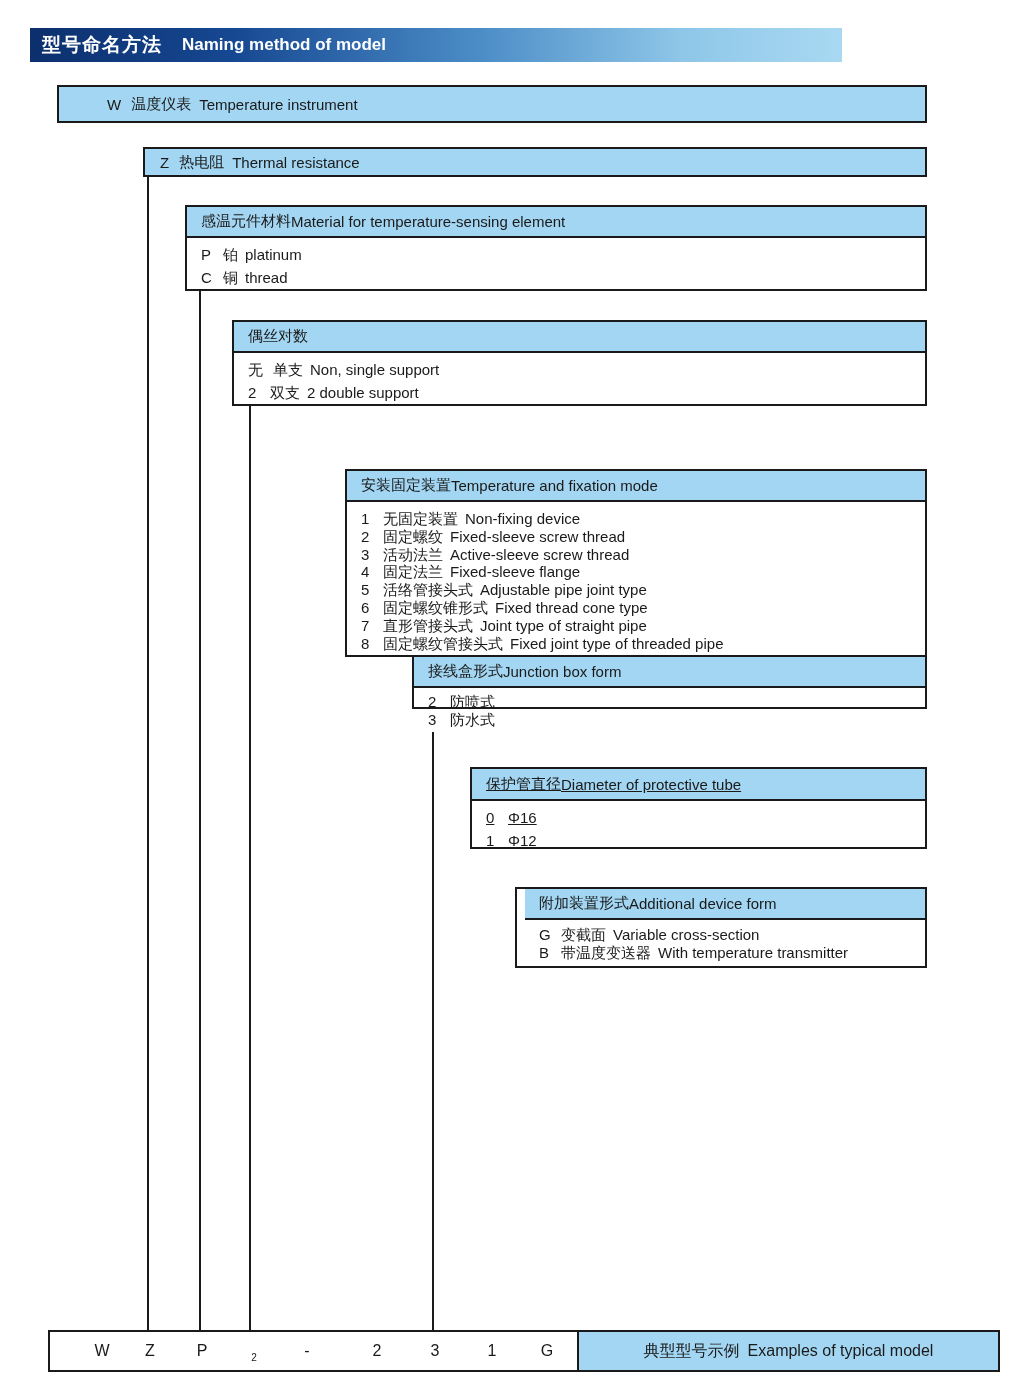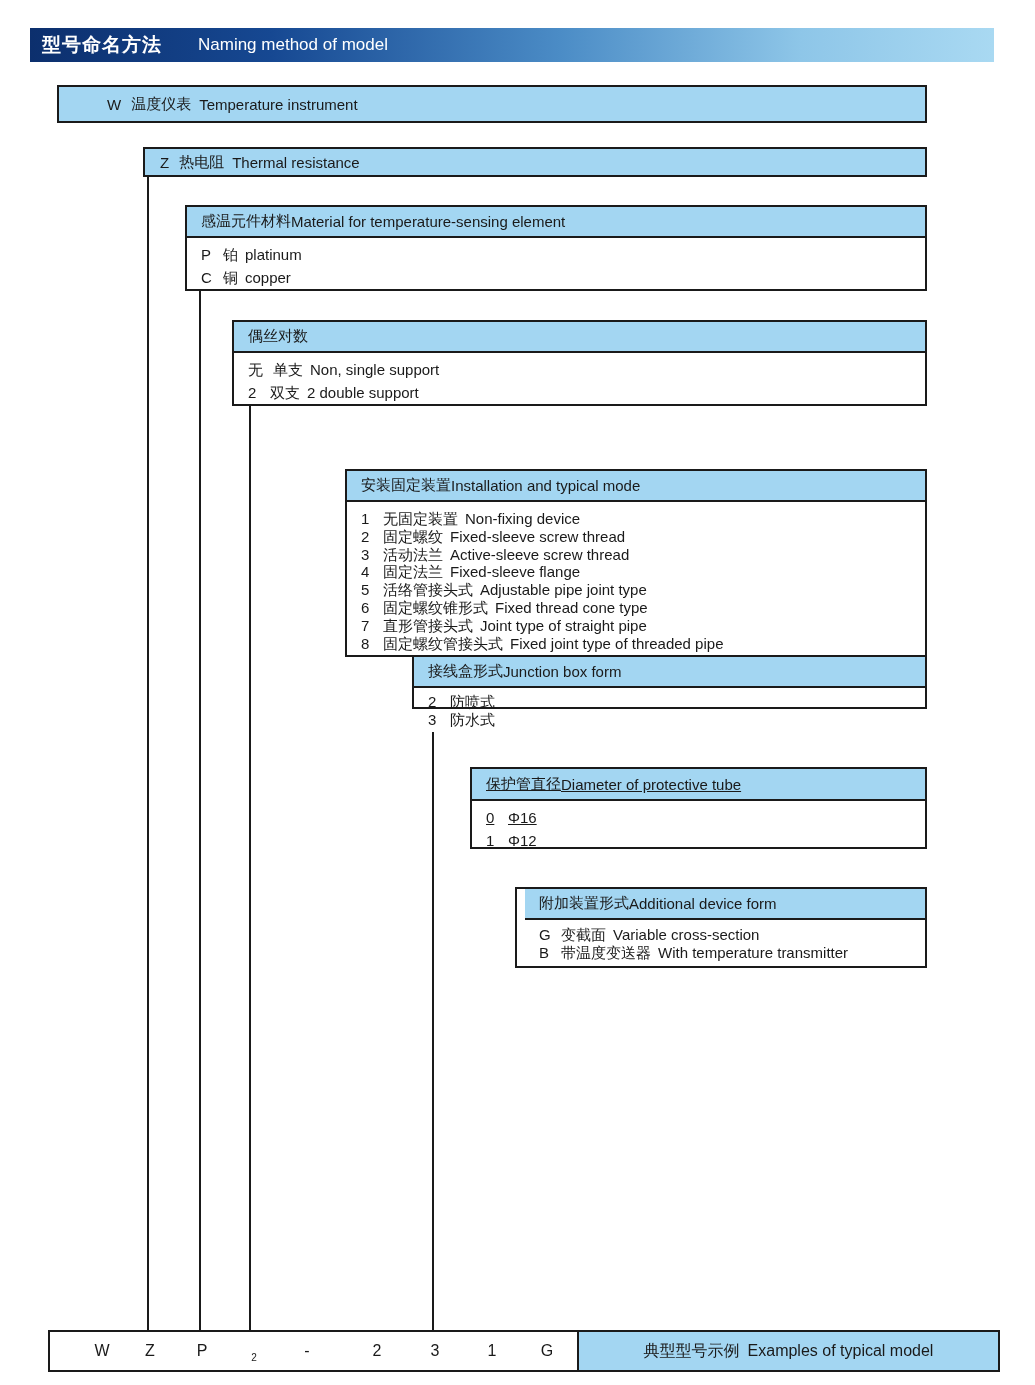--- a/index.html
+++ b/index.html
@@ -1,24 +1,24 @@
 <!DOCTYPE html>
 <html><head>
 <meta charset="utf-8">
 <style>
   html,body{margin:0;padding:0;background:#ffffff;}
   .page{position:relative;width:1035px;height:1385px;background:#ffffff;
         font-family:"Liberation Sans", sans-serif;color:#1a1a1a;overflow:hidden;}
 
   
-  .titlebar{position:absolute;left:30px;top:28px;width:964px;height:34px;box-sizing:border-box;
+  .titlebar{position:absolute;left:30px;top:28px;width:812px;height:34px;box-sizing:border-box;
     background:linear-gradient(90deg,#0c2f6d 0%,#164892 25%,#4b8cc6 55%,#8ec6e8 80%,#a9d9f2 100%);
-    display:flex;align-items:center;gap:36px;padding-left:12px;color:#ffffff;}
+    display:flex;align-items:center;gap:20px;padding-left:12px;color:#ffffff;}
   .titlebar .zh{font-size:19px;font-weight:bold;letter-spacing:1px;}
-  .titlebar .en{font-size:17px;font-weight:normal;}
+  .titlebar .en{font-size:17px;font-weight:bold;}
 
   
   .box{position:absolute;border:2px solid #1a1a1a;background:#ffffff;box-sizing:border-box;}
   .box.solid{background:#a3d6f2;display:flex;align-items:center;font-size:15px;}
   .box.solid .code{font-weight:normal;margin-right:10px;}
   .box.solid .zh{margin-right:8px;}
   .box-header{background:#a3d6f2;border-bottom:2px solid #1a1a1a;display:flex;align-items:center;
     gap:0;padding-left:14px;font-size:15px;box-sizing:border-box;}
   .box-body{padding:5px 0 0 14px;font-size:15px;}
   .item{display:flex;align-items:baseline;}
@@ -75,21 +75,21 @@
     </div>
     <div class="box-body lh23">
         <div class="item">
           <span class="code">P</span>
           <span class="zh">铂</span>
           <span class="en">platinum</span>
         </div>
         <div class="item">
           <span class="code">C</span>
           <span class="zh">铜</span>
-          <span class="en">copper</span>
+          <span class="en">thread</span>
         </div>
       </div>
   </div>
 
   <div class="box" style="left:232px;top:320px;width:695px;height:86px;">
     <div class="box-header" style="height:31px;">
       <span>偶丝对数</span>
       <span></span>
     </div>
     <div class="box-body lh23">
@@ -102,21 +102,21 @@
           <span class="code">2</span>
           <span class="zh">双支</span>
           <span class="en">2  double support</span>
         </div>
       </div>
   </div>
 
   <div class="box" style="left:345px;top:437px;width:582px;height:188px;margin-top:32px;">
     <div class="box-header" style="height:31px;">
       <span>安装固定装置</span>
-      <span>Installation and typical mode</span>
+      <span>Temperature and fixation mode</span>
     </div>
     <div class="box-body lh17" style="padding-top:8px;">
         <div class="item">
           <span class="code">1</span>
           <span class="zh">无固定装置</span>
           <span class="en">Non-fixing device</span>
         </div>
         <div class="item">
           <span class="code">2</span>
           <span class="zh">固定螺纹</span>

